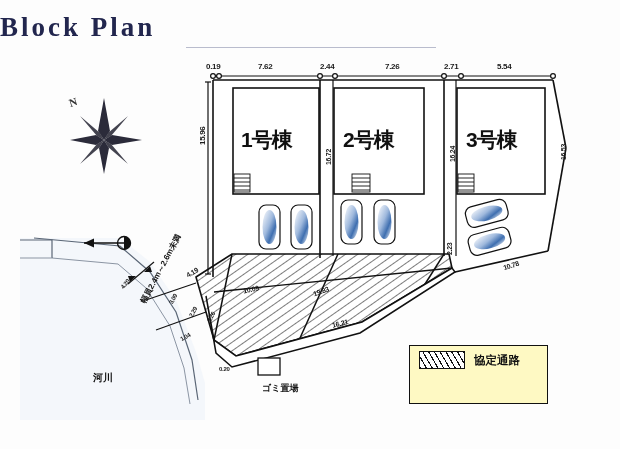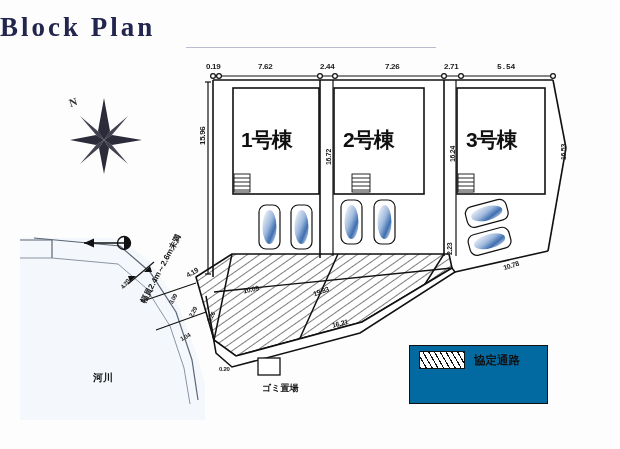--- a/index.html
+++ b/index.html
@@ -61,21 +61,21 @@
 
   .compass-n{
     position:absolute;left:69px;top:96px;
     font-family:"Liberation Serif", serif;
     font-size:11px;font-weight:bold;color:#333;
     transform:rotate(-18deg);
   }
 
   .legend-box{
     position:absolute;left:409px;top:345px;width:137px;height:57px;
-    border:1.3px solid #111;background:#0369a1;
+    border:1.3px solid #111;background:#fef9c3;
   }
   .legend-row{
     position:absolute;left:0;width:137px;height:28px;
     display:flex;align-items:center;
   }
   .legend-row.r1{top:0;}
   .legend-row.r2{top:28px;}
   .legend-swatch{
     width:44px;height:16px;margin-left:9px;flex:none;
     border:1.1px solid #111;
@@ -237,21 +237,21 @@
     </g>
   </svg>
 
   <div class="compass-n">N</div>
 
   <div class="dim" style="left:206px;top:62px;">0.19</div>
   <div class="dim" style="left:258px;top:62px;">7.62</div>
   <div class="dim" style="left:320px;top:62px;">2.44</div>
   <div class="dim" style="left:385px;top:62px;">7.26</div>
   <div class="dim" style="left:444px;top:62px;">2.71</div>
-  <div class="dim" style="left:497px;top:62px;font-family:Liberation Mono, monospace;">5.54</div>
+  <div class="dim" style="left:497px;top:62px;">5.54</div>
 
   <div class="dim" style="left:198px;top:145px;transform:rotate(-90deg);transform-origin:left top;">15.96</div>
   <div class="dimsm dim" style="left:325px;top:165px;transform:rotate(-90deg);transform-origin:left top;">16.72</div>
   <div class="dimsm dim" style="left:449px;top:162px;transform:rotate(-90deg);transform-origin:left top;">16.24</div>
   <div class="dimsm dim" style="left:560px;top:160px;transform:rotate(-90deg);transform-origin:left top;">16.53</div>
   <div class="dimsm dim" style="left:446px;top:255px;transform:rotate(-90deg);transform-origin:left top;">2.23</div>
 
   <div class="dimsm dim" style="left:186px;top:269px;transform:rotate(-30deg);">4.19</div>
   <div class="dimsm dim" style="left:243px;top:286px;transform:rotate(-12deg);">10.09</div>
   <div class="dimsm dim" style="left:313px;top:288px;transform:rotate(-20deg);">19.83</div>

